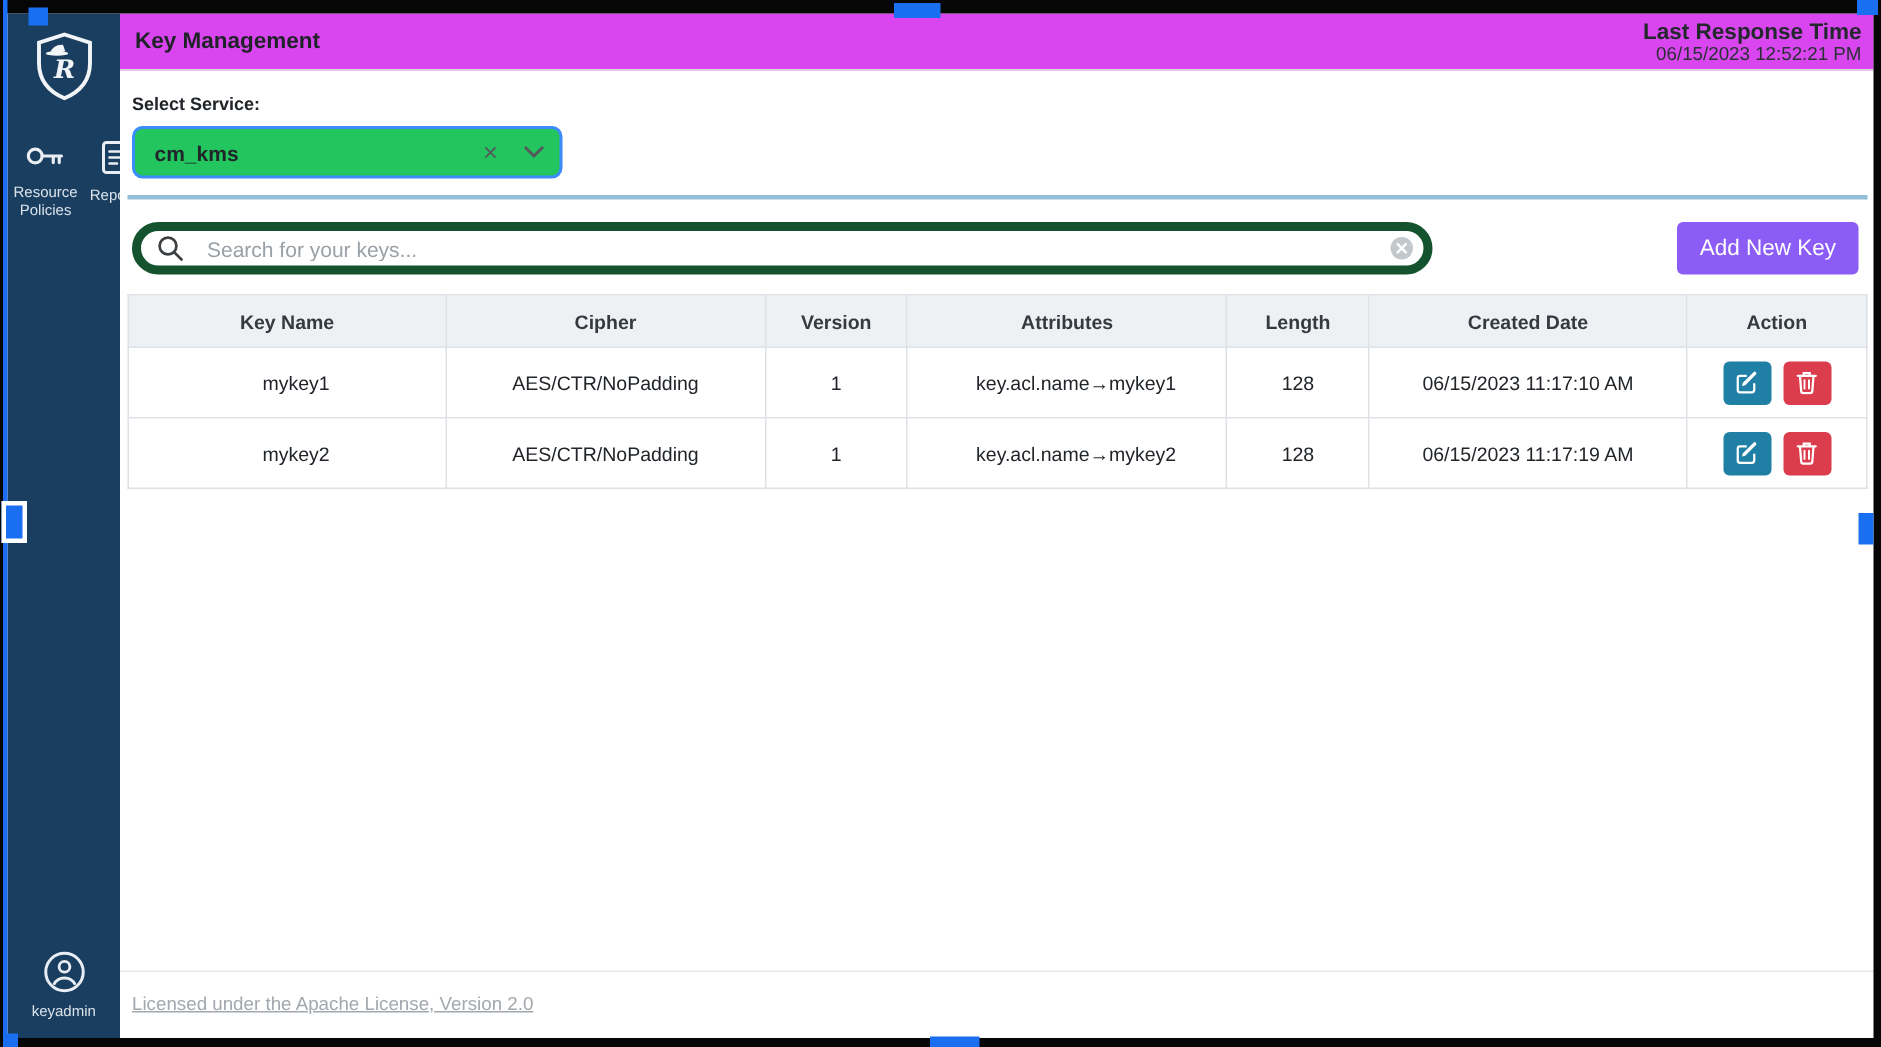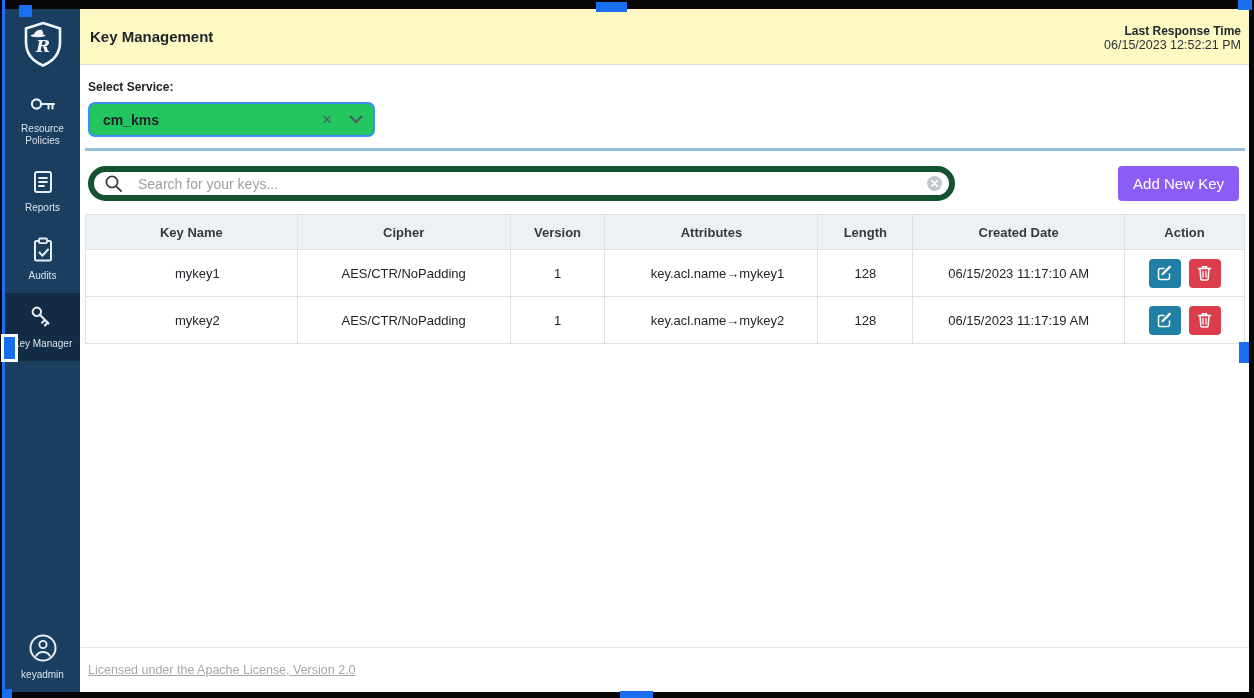--- a/index.html
+++ b/index.html
@@ -19,38 +19,38 @@
   .h-tr { left:1238px; top:0;  width:14px; height:10px; }
   .h-rm { left:1239px; top:342px; width:10px; height:21px; }
   .h-lm { left:1px; top:334px; width:17px; height:28px; border:3px solid #fff; }
   .h-bc { left:620px; top:691px; width:33px; height:7px; }
   .h-bl { left:2px; top:689px; width:10px; height:9px; }
 
   
   .sidebar { position:absolute; left:5px; top:9px; width:75px; height:683px;
              background:#1a3e60; display:flex; flex-direction:column; align-items:stretch; }
   .logo-wrap { display:flex; justify-content:center; padding:12px 0 14px 0; }
-  .nav { display:flex; flex-direction:column; }
+  .nav { display:flex; flex-direction:row; }
   .nav-item { display:flex; flex-direction:column; align-items:center; padding:11px 4px;
               cursor:pointer; color:#dde6ee; }
   .nav-item.active { background:#122c45; }
   .nav-label { font-size:10px; line-height:12px; text-align:center; margin-top:7px; color:#d9e2ea; }
   .sidebar-spacer { flex:1; }
   .user-item { display:flex; flex-direction:column; align-items:center; padding:8px 4px 12px 4px; cursor:pointer; }
   .user-label { font-size:10px; color:#d9e2ea; margin-top:5px; }
   .icon-svg { display:block; }
 
   
   .main { position:absolute; left:80px; top:9px; width:1169px; height:683px;
           display:flex; flex-direction:column; background:#fff; }
-  .topbar { height:56px; background:#fef9c3; border-bottom:1px solid #d8dcdf;
+  .topbar { height:38px; background:#d946ef; border-bottom:1px solid #d8dcdf;
             display:flex; align-items:center; justify-content:space-between; padding:0 8px 0 10px; flex:0 0 auto; }
   .page-title { font-size:15px; font-weight:bold; color:#1f2328; }
   .resp-block { text-align:right; line-height:14px; padding-top:2px; }
-  .resp-label { font-size:12px; font-weight:bold; color:#23282d; }
+  .resp-label { font-size:15px; font-weight:bold; color:#23282d; }
   .resp-value { font-size:12.5px; color:#2b3137; }
 
   .content { flex:1 1 auto; padding:0 4px 0 5px; position:relative; }
 
   .svc-label { font-size:12px; font-weight:bold; color:#212529; margin:15px 0 8px 3px; }
   .svc-select { margin-left:3px; width:287px; height:35px; border:2px solid #3d8bfd; border-radius:7px;
                 background:#22c55e; display:flex; align-items:center; padding:0 10px 0 13px; cursor:pointer; }
   .svc-value { font-size:14px; font-weight:bold; color:#212529; flex:1; }
   .svc-clear { font-size:17px; color:#55595e; padding:0 9px; cursor:pointer; line-height:1; }
   .svc-caret { padding-left:8px; cursor:pointer; display:flex; align-items:center; }

